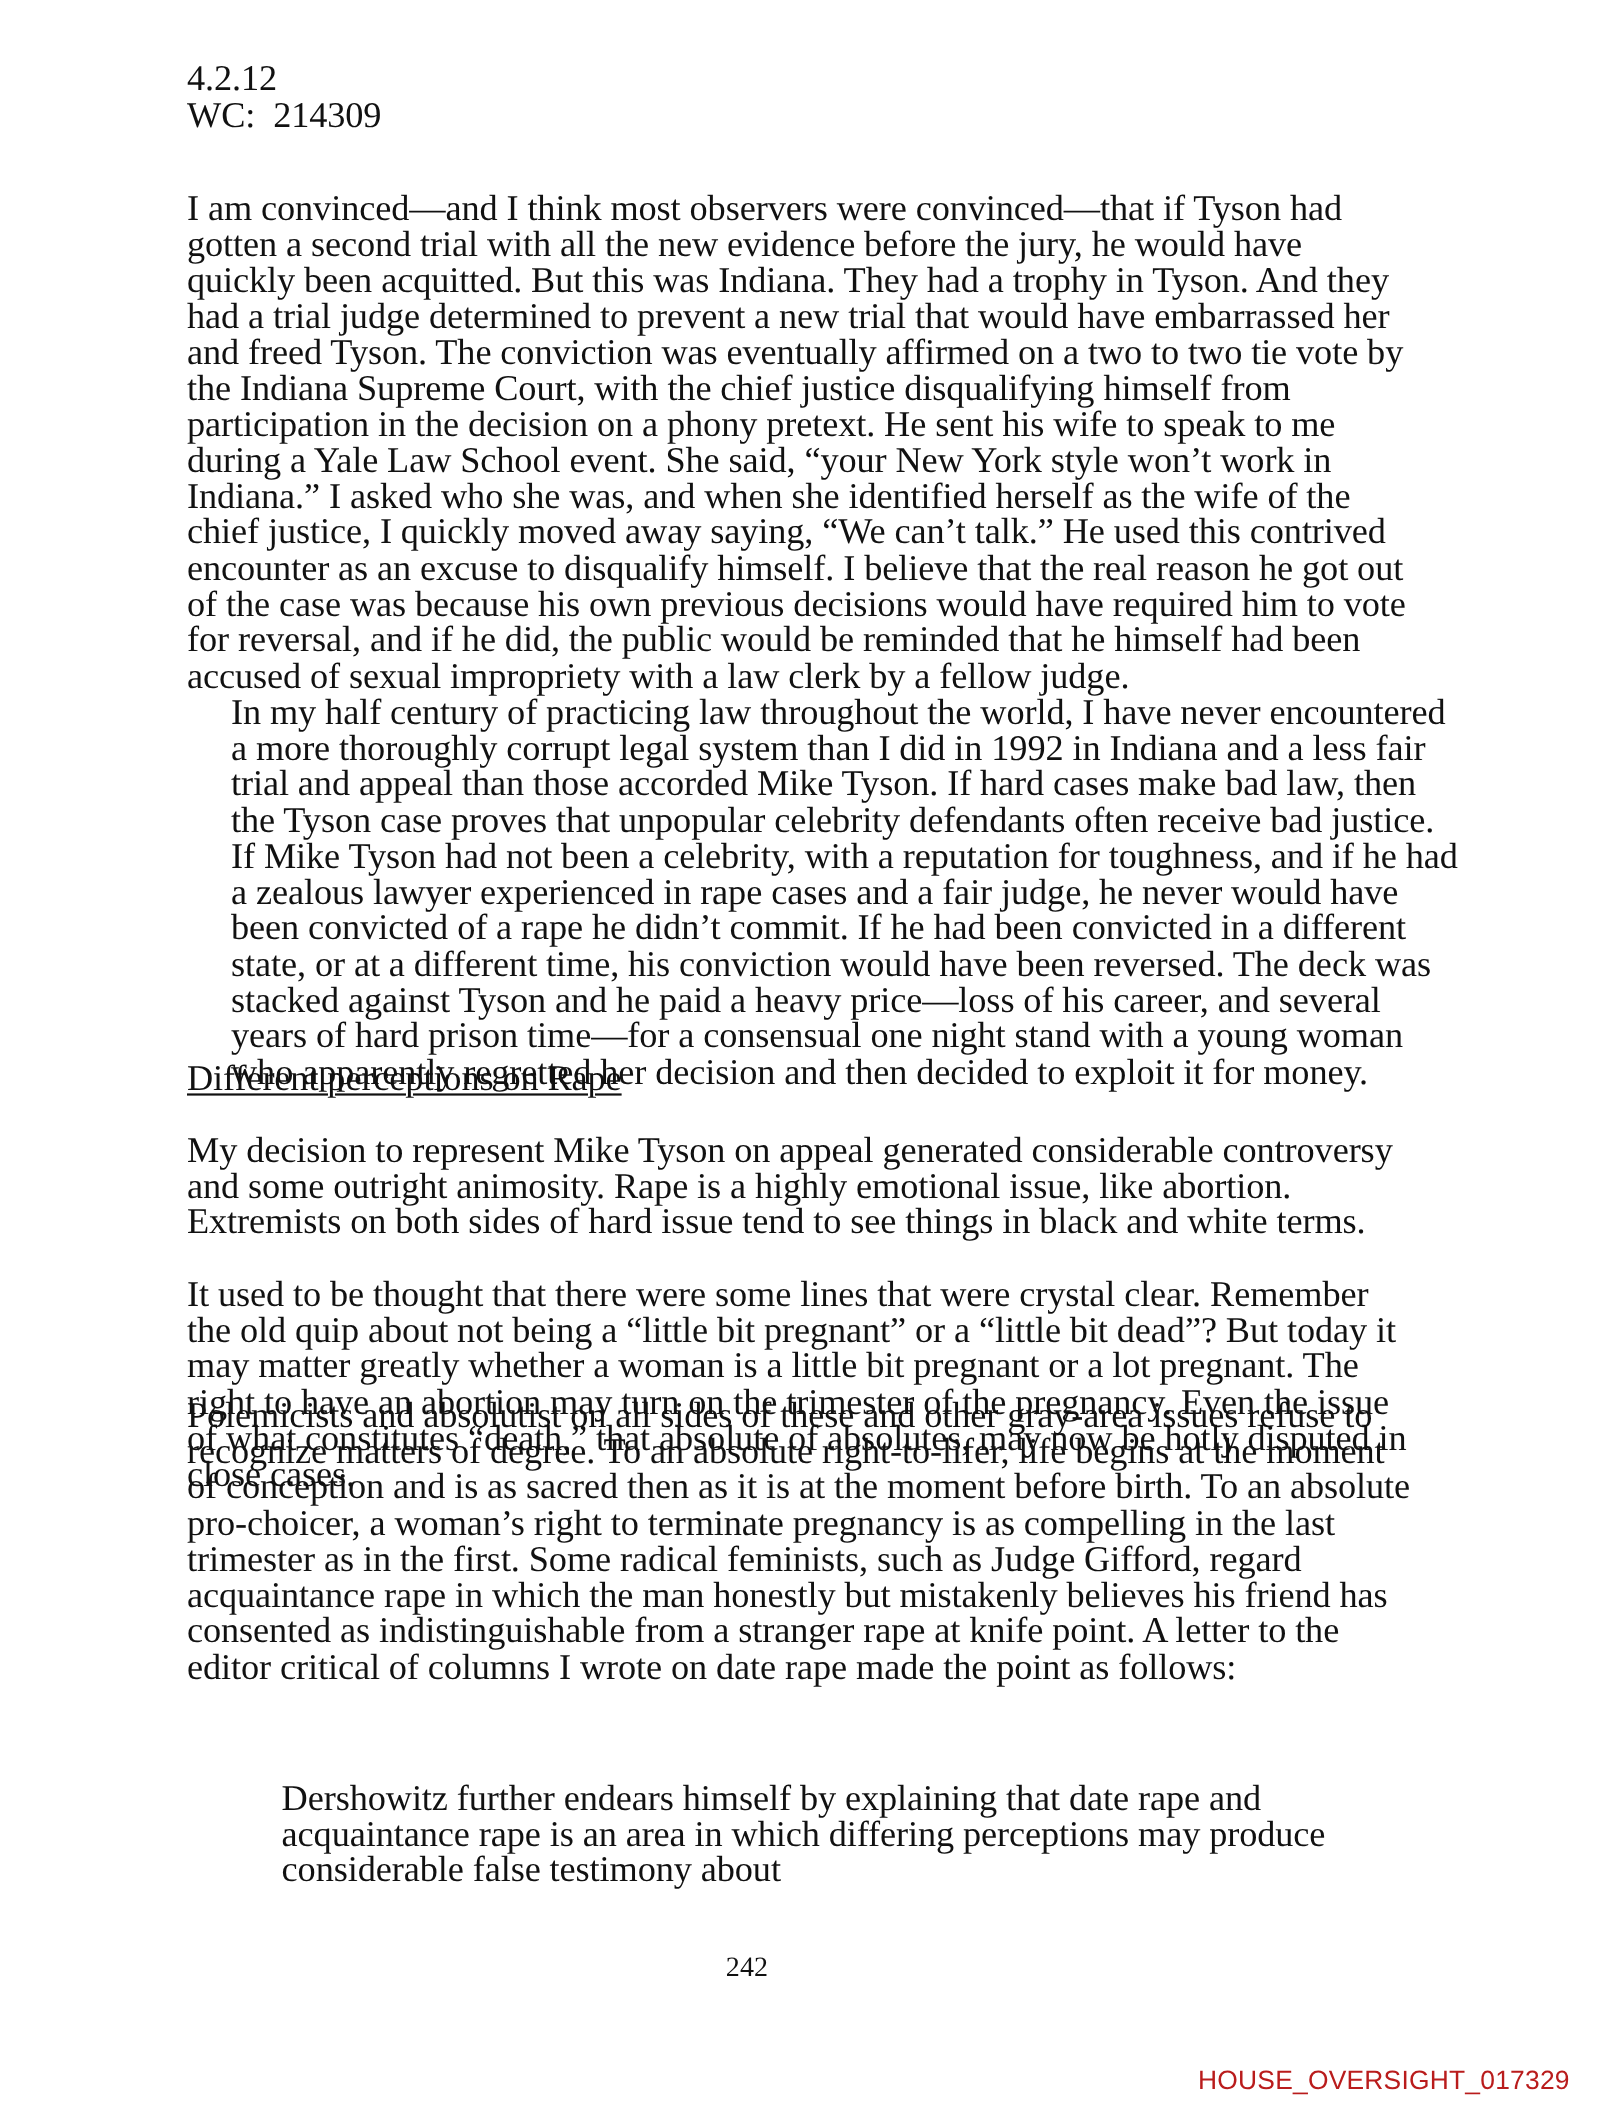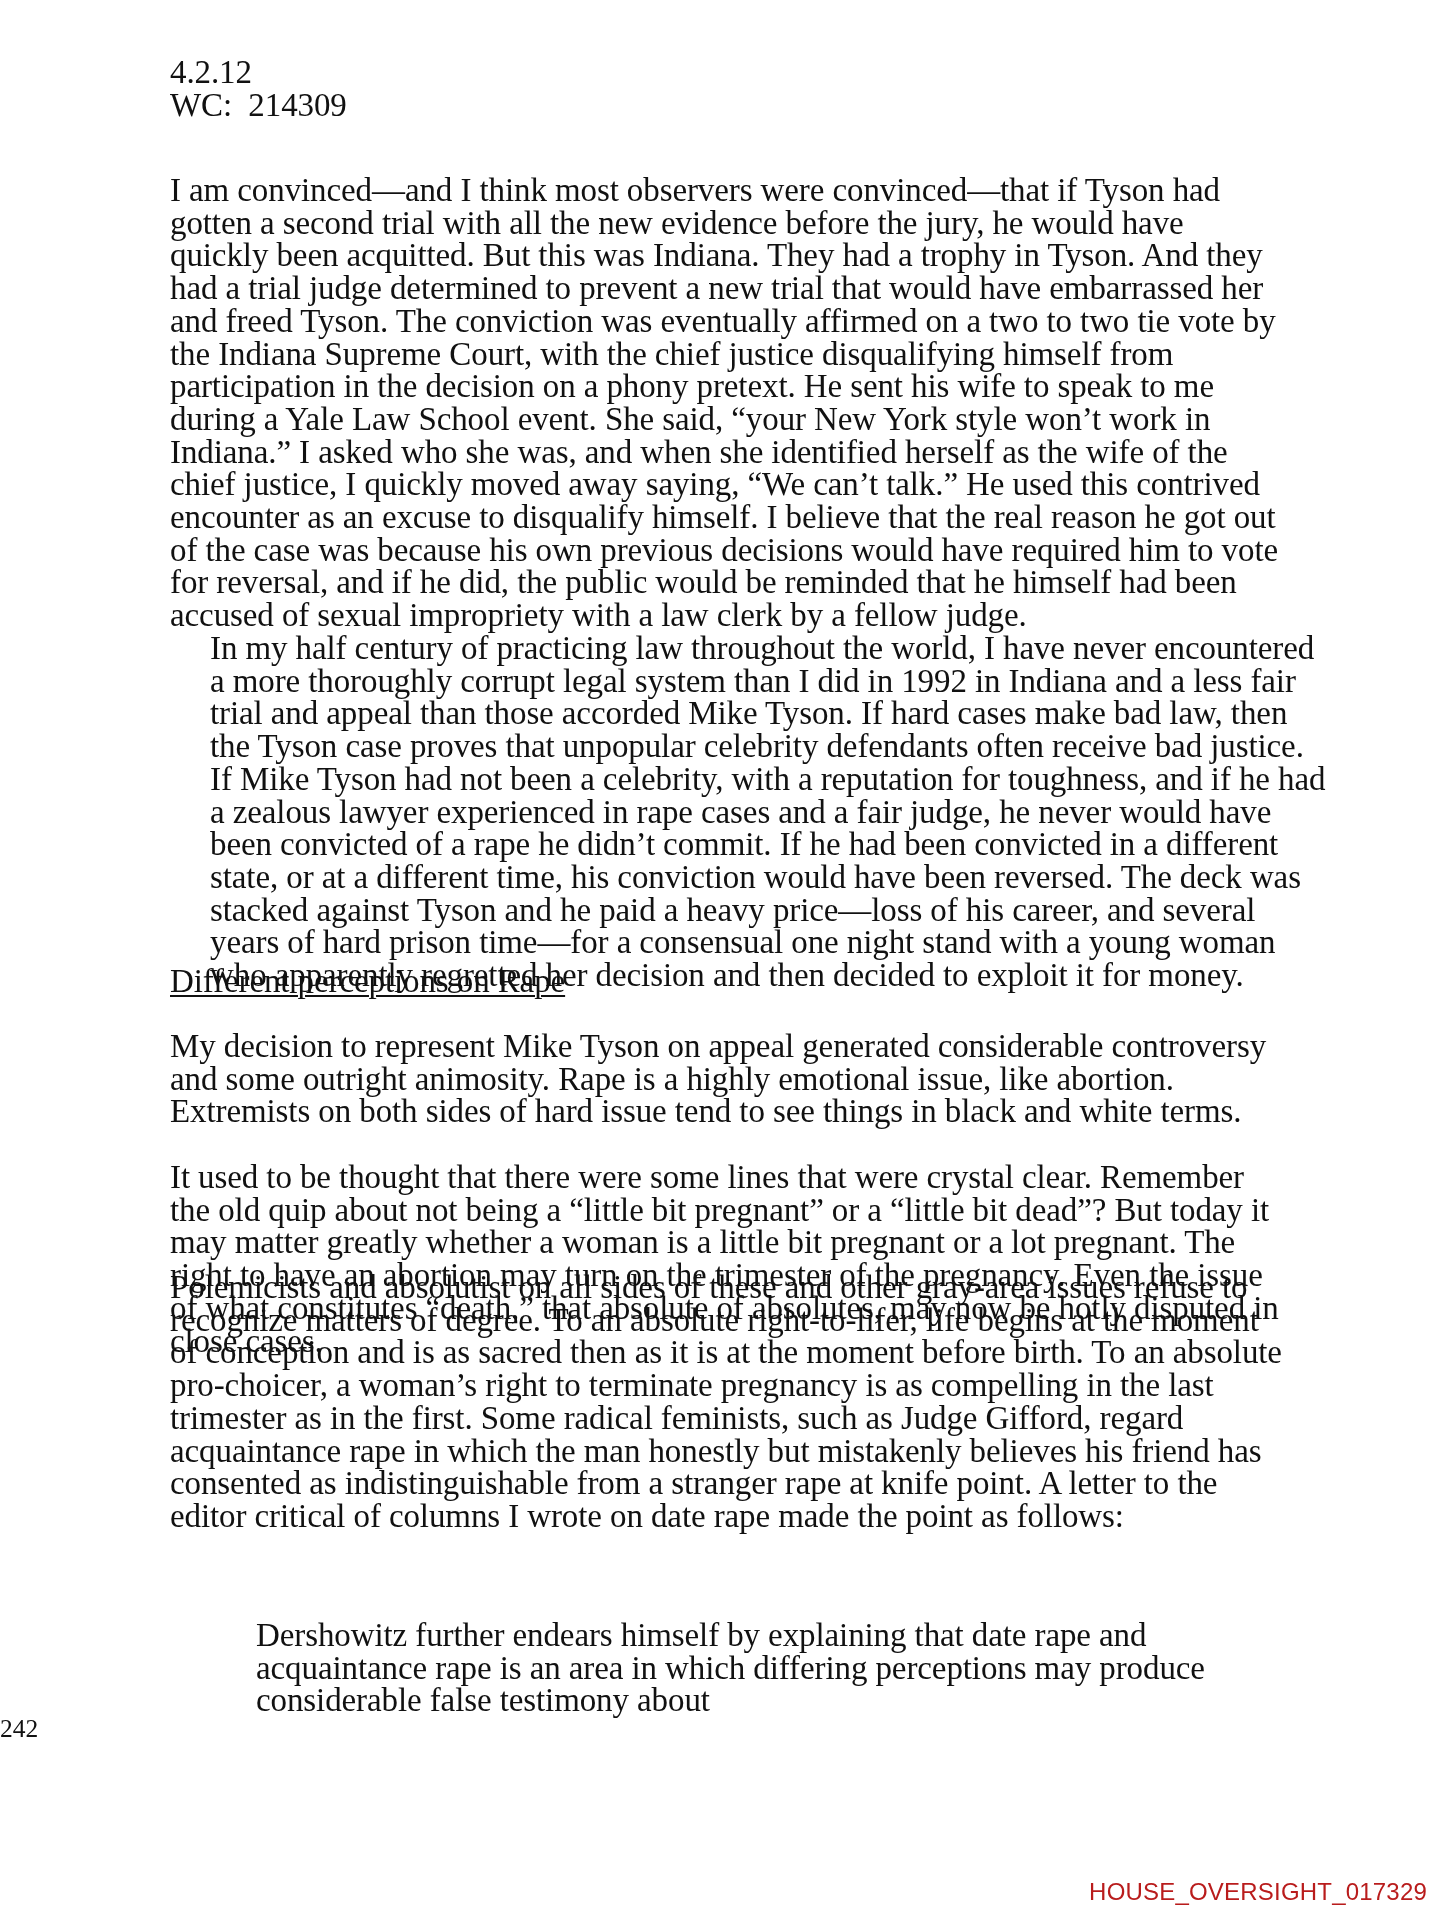--- a/index.html
+++ b/index.html
@@ -44,24 +44,24 @@
     #p4 { top: 1161px; }
     #p5 { top: 1271px; }
     #quote { top: 1619px; left: 256px; width: 1040px; }
     .section-heading {
       text-decoration: underline;
       text-underline-offset: 3px;
       text-decoration-thickness: 1.5px;
     }
     .page-number {
       position: absolute;
-      top: 1713px;
+      top: 1772px;
       left: 0;
       width: 1358px;
-      text-align: left;
+      text-align: center;
       font-size: 25.5px;
       line-height: 32px;
     }
     .bates {
       position: absolute;
       top: 1878px;
       right: 26px;
       font-family: "Liberation Sans", "DejaVu Sans", sans-serif;
       font-size: 24px;
       line-height: 28px;

